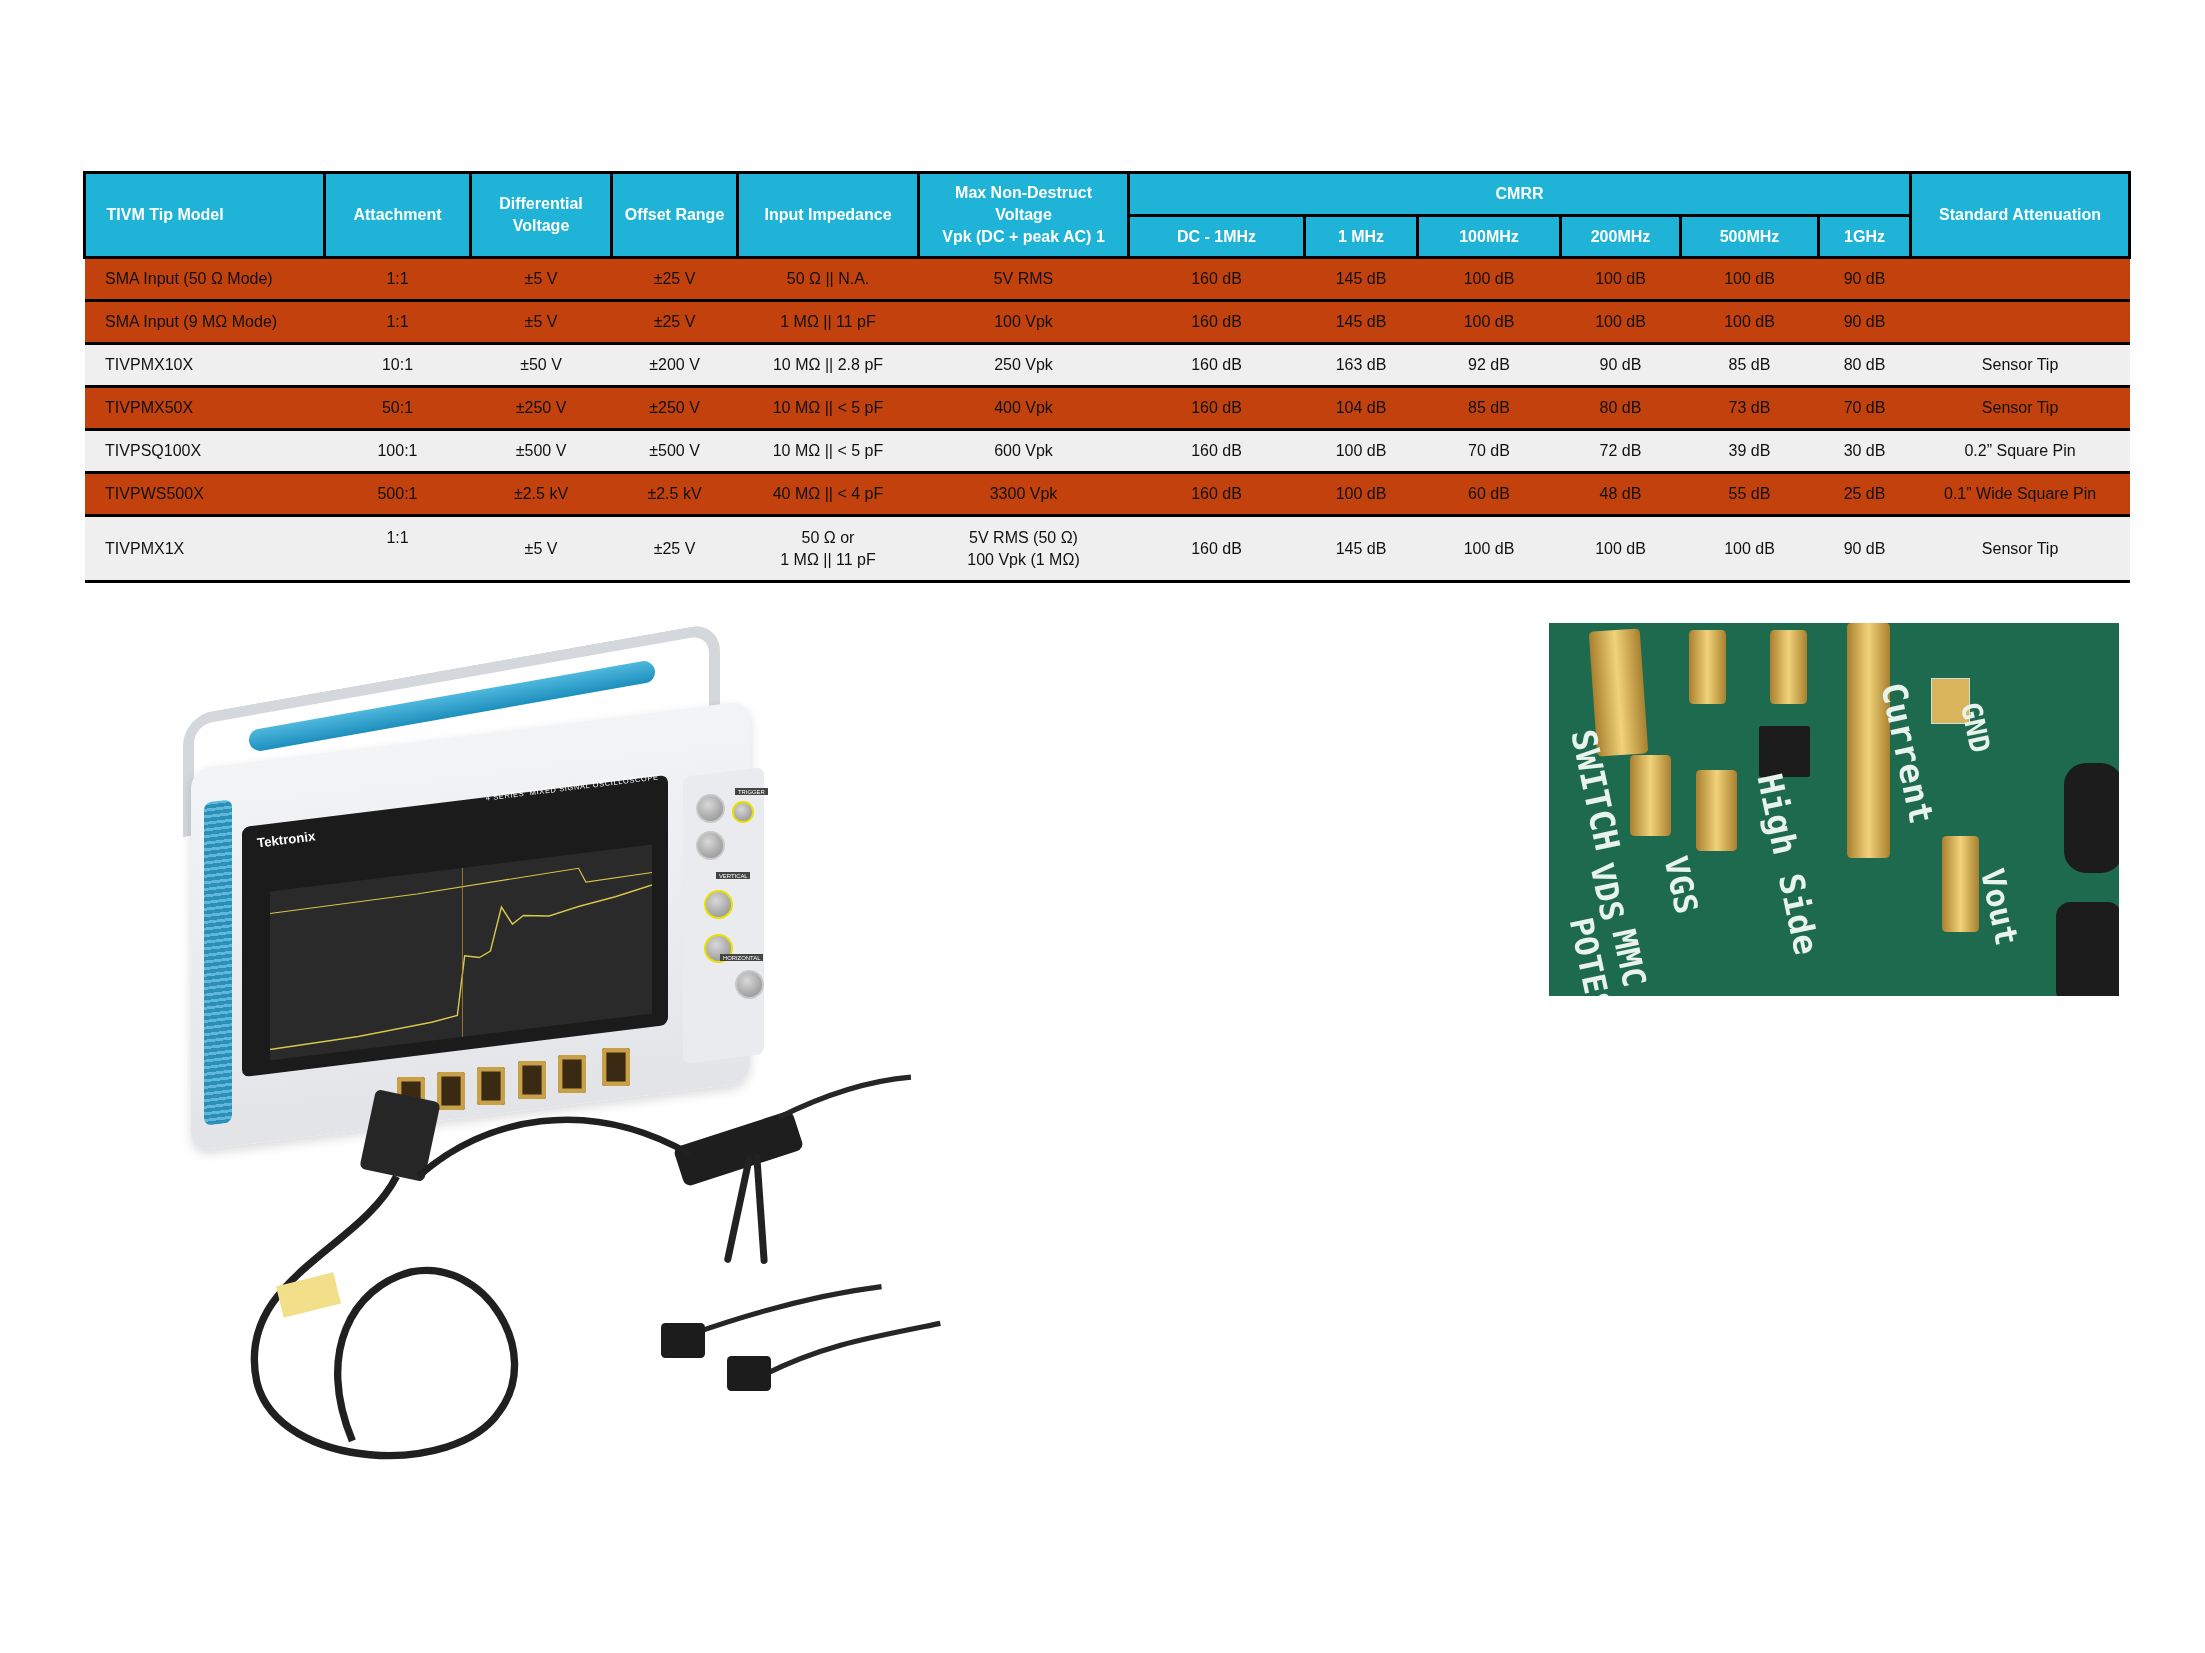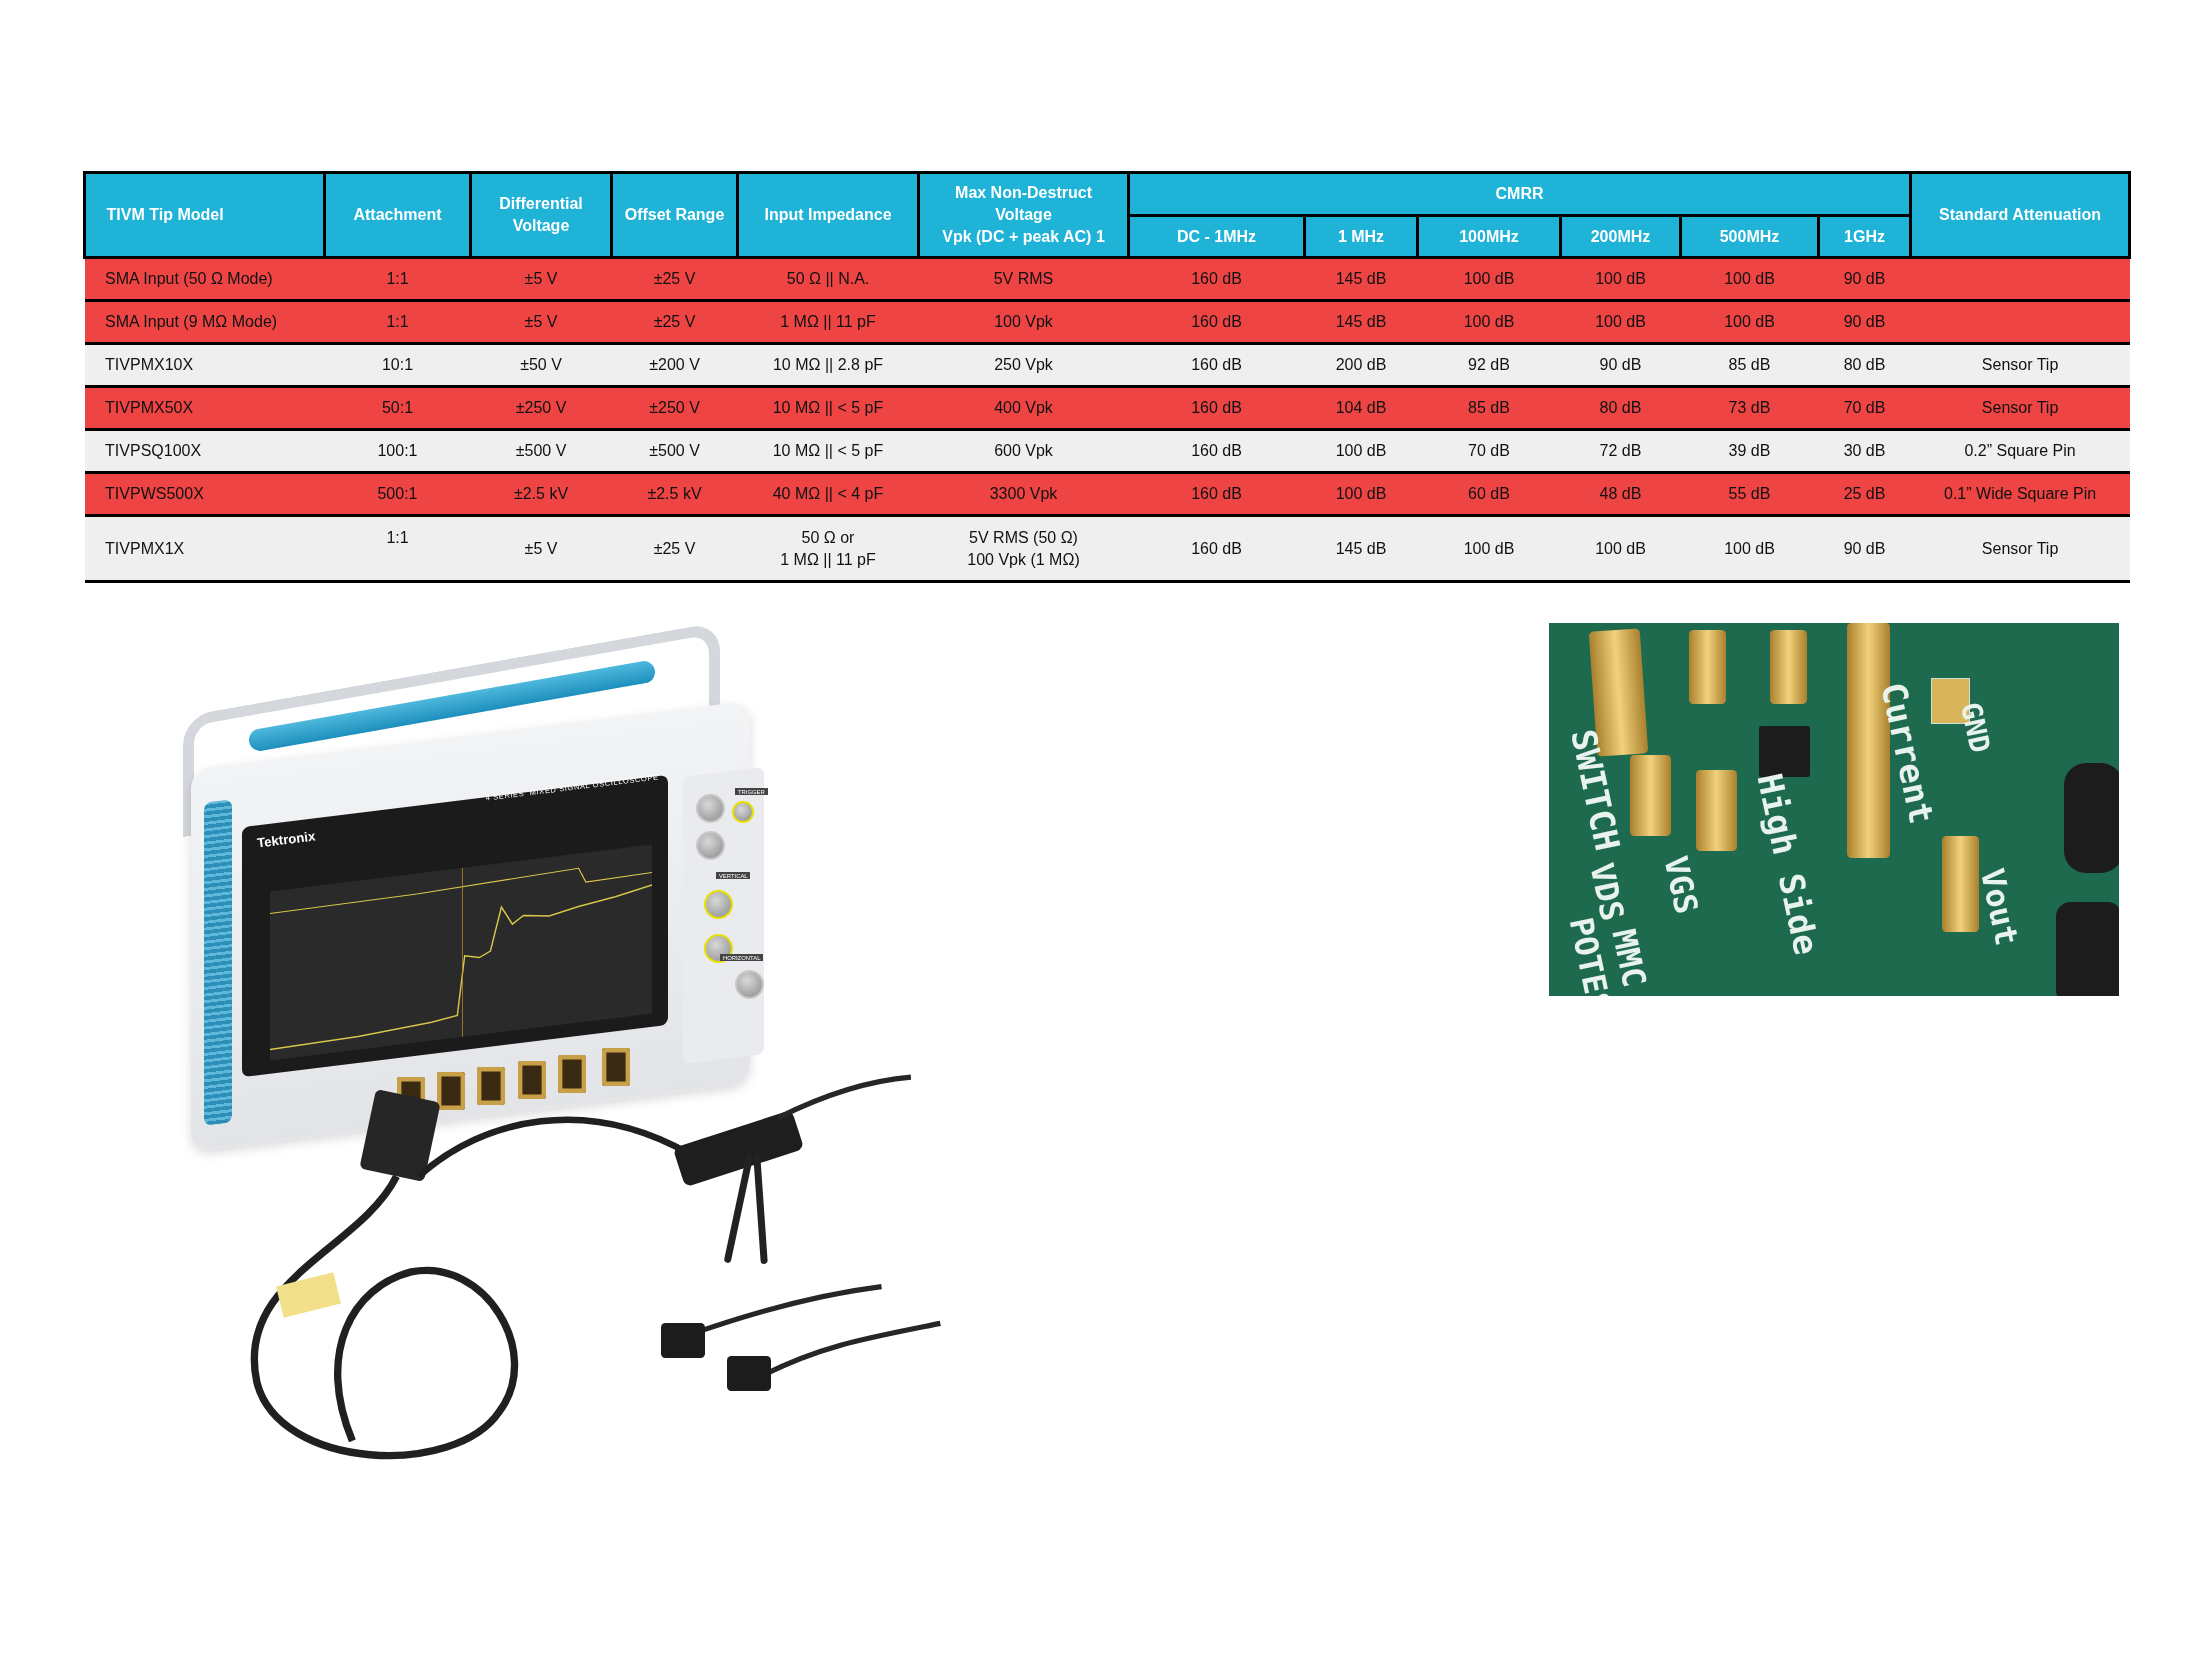--- a/index.html
+++ b/index.html
@@ -14,21 +14,21 @@
                    border:3.7px solid #000; padding:0 4.4px; }
   .spec-table th.left { text-align:left; padding-left:20.6px; }
   .spec-table thead tr.h1 th { height:38px; }
   .spec-table thead tr.h2 th { height:37px; }
   .spec-table thead tr.h1 th[rowspan] { height:82px; }
   .spec-table td { font-size:16px; line-height:22px; text-align:center;
                    border-bottom:3.7px solid #000; border-left:none; border-right:none;
                    height:40px; padding:0 2.9px; }
   .spec-table td.left { text-align:left; padding-left:20.6px; }
   .spec-table tr.gray td { background:#efefef; }
-  .spec-table tr.white td { background:#ef4444; }
+  .spec-table tr.white td { background:#c2410c; }
   .spec-table tr.tall td { height:63px; }
   .spec-table td .top { display:block; position:relative; top:-10.3px; }
 
   
   .product-photo { position:absolute; left:176px; top:647px; width:926px; height:853px; }
   .scope-body { position:absolute; left:14.7px; top:88px; width:559px; height:382px;
                 background:linear-gradient(180deg,#f3f4f6,#e2e4e8); border-radius:19px;
                 transform:skewY(-7deg); box-shadow:0 4.4px 10.3px rgba(0,0,0,0.15); }
   .scope-side { position:absolute; left:28px; top:154px; width:28px; height:323px;
                 background:repeating-linear-gradient(0deg,#2c8fb8 0 3.7px,#5fb7d9 3.7px 6.6px);
@@ -151,21 +151,21 @@
       <td></td>
     </tr>
     <tr class="gray">
       <td class="left">TIVPMX10X</td>
       <td>10:1</td>
       <td>±50 V</td>
       <td>±200 V</td>
       <td>10 MΩ || 2.8 pF</td>
       <td>250 Vpk</td>
       <td>160 dB</td>
-      <td>200 dB</td>
+      <td>163 dB</td>
       <td>92 dB</td>
       <td>90 dB</td>
       <td>85 dB</td>
       <td>80 dB</td>
       <td>Sensor Tip</td>
     </tr>
     <tr class="white">
       <td class="left">TIVPMX50X</td>
       <td>50:1</td>
       <td>±250 V</td>

